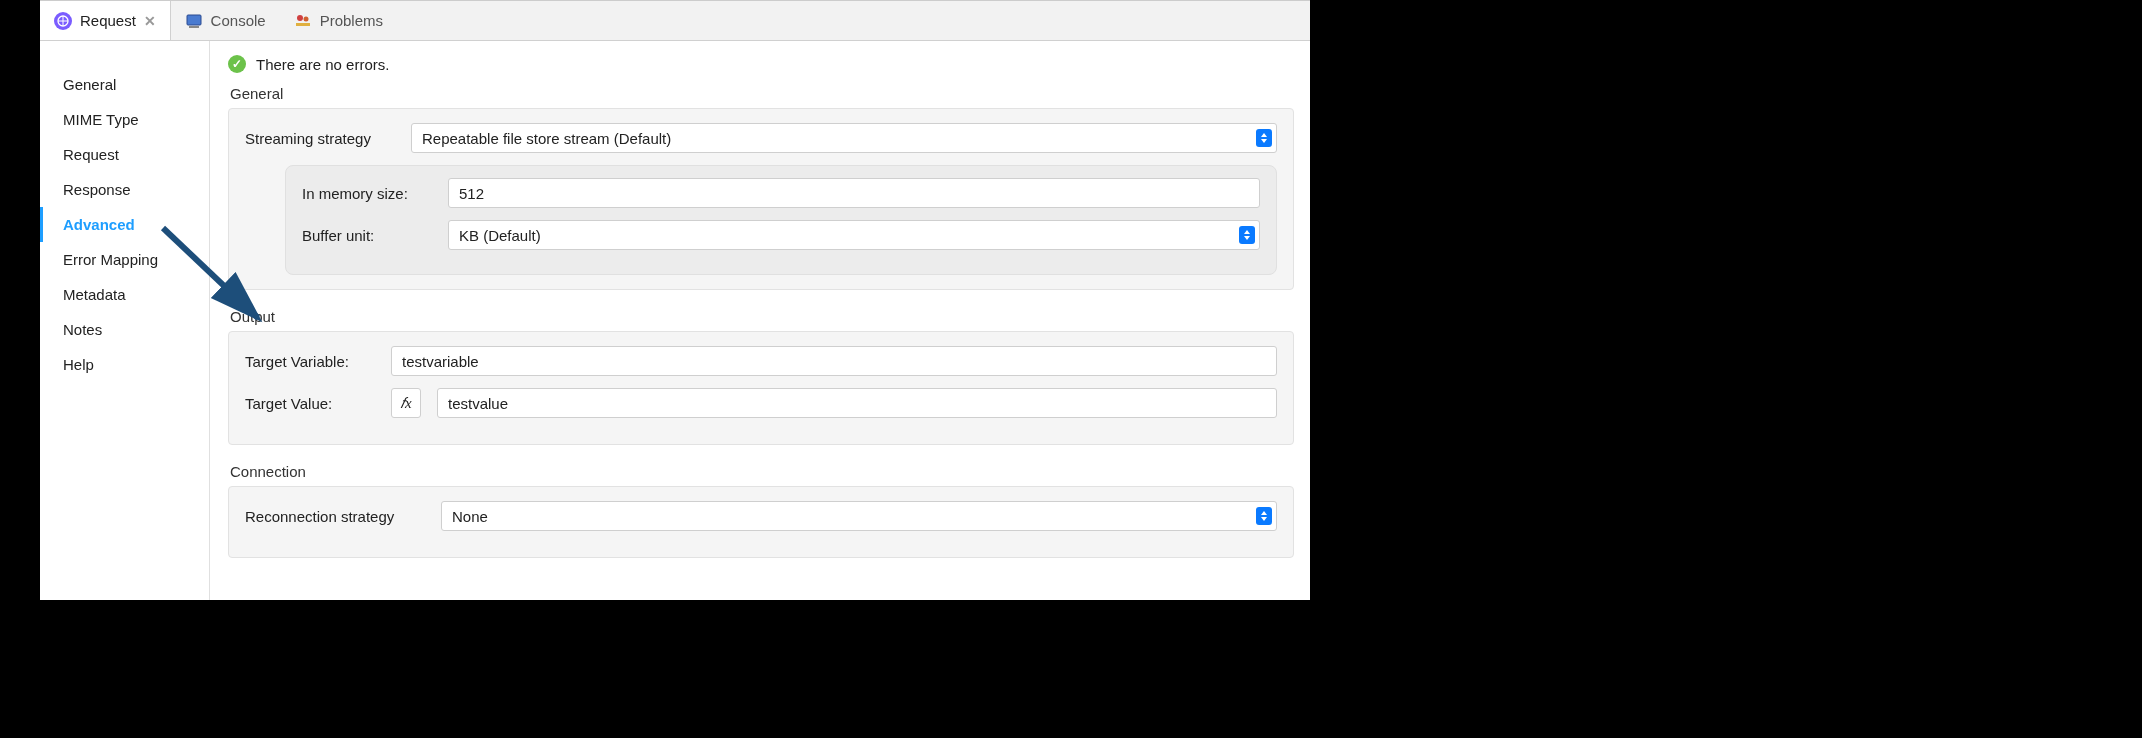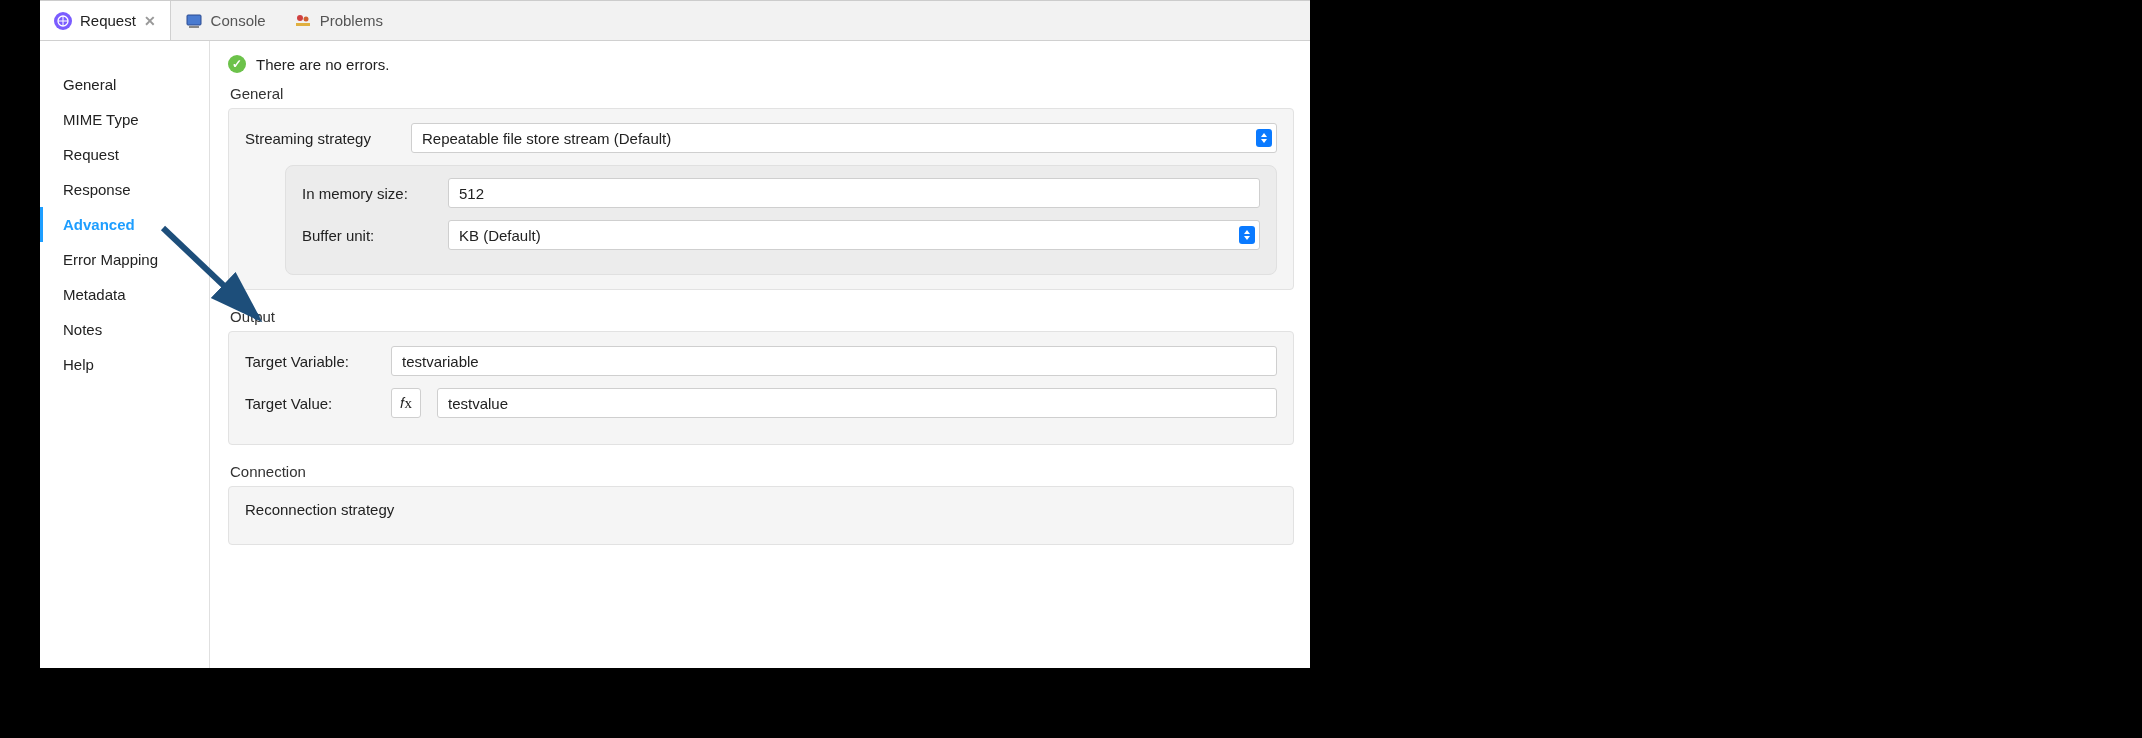--- a/index.html
+++ b/index.html
@@ -6,21 +6,21 @@
   body {
     font-family: -apple-system, BlinkMacSystemFont, "Segoe UI", Arial, sans-serif;
     font-size: 14px;
     color: #222;
     background: #000;
     width: 2142px;
     height: 738px;
   }
   .app {
     width: 1270px;
-    height: 668px;
+    height: 600px;
     background: #fff;
     margin-left: 40px;
     position: relative;
     border-top: 1px solid #ccc;
   }
   .tabbar {
     display: flex;
     align-items: stretch;
     background: #f2f2f2;
     height: 40px;
@@ -157,20 +157,21 @@
     padding: 12px 16px;
     margin-top: 10px;
     margin-left: 40px;
   }
   .fx-btn {
     width: 30px; height: 30px;
     border: 1px solid #cfcfcf;
     background: #fff;
     border-radius: 3px;
     display: inline-flex; align-items:center; justify-content:center;
+    font-style: italic;
     font-family: Georgia, serif;
     font-size: 15px;
     cursor: pointer;
   }
   .arrow-annotation {
     position: absolute;
     left: 118px;
     top: 222px;
     pointer-events: none;
   }
@@ -268,20 +269,24 @@
           <div class="row-label w120">Target Value:</div>
           <span class="fx-btn">𝑓x</span>
           <input class="input" value="testvalue" style="">
         </div>
       </div>
 
       <div class="group-title">Connection</div>
       <div class="group-box">
         <div class="row">
           <div class="row-label w170">Reconnection strategy</div>
+          <div class="select">
+            <span>None</span>
+            <span class="arrows"></span>
+          </div>
         </div>
       </div>
 
     </div>
   </div>
 
   <svg class="arrow-annotation" width="120" height="120">
     <defs>
       <marker id="ah" markerWidth="10" markerHeight="10" refX="8" refY="3" orient="auto">
         <path d="M0,0 L0,6 L9,3 z" fill="#1d4e7a"></path>

